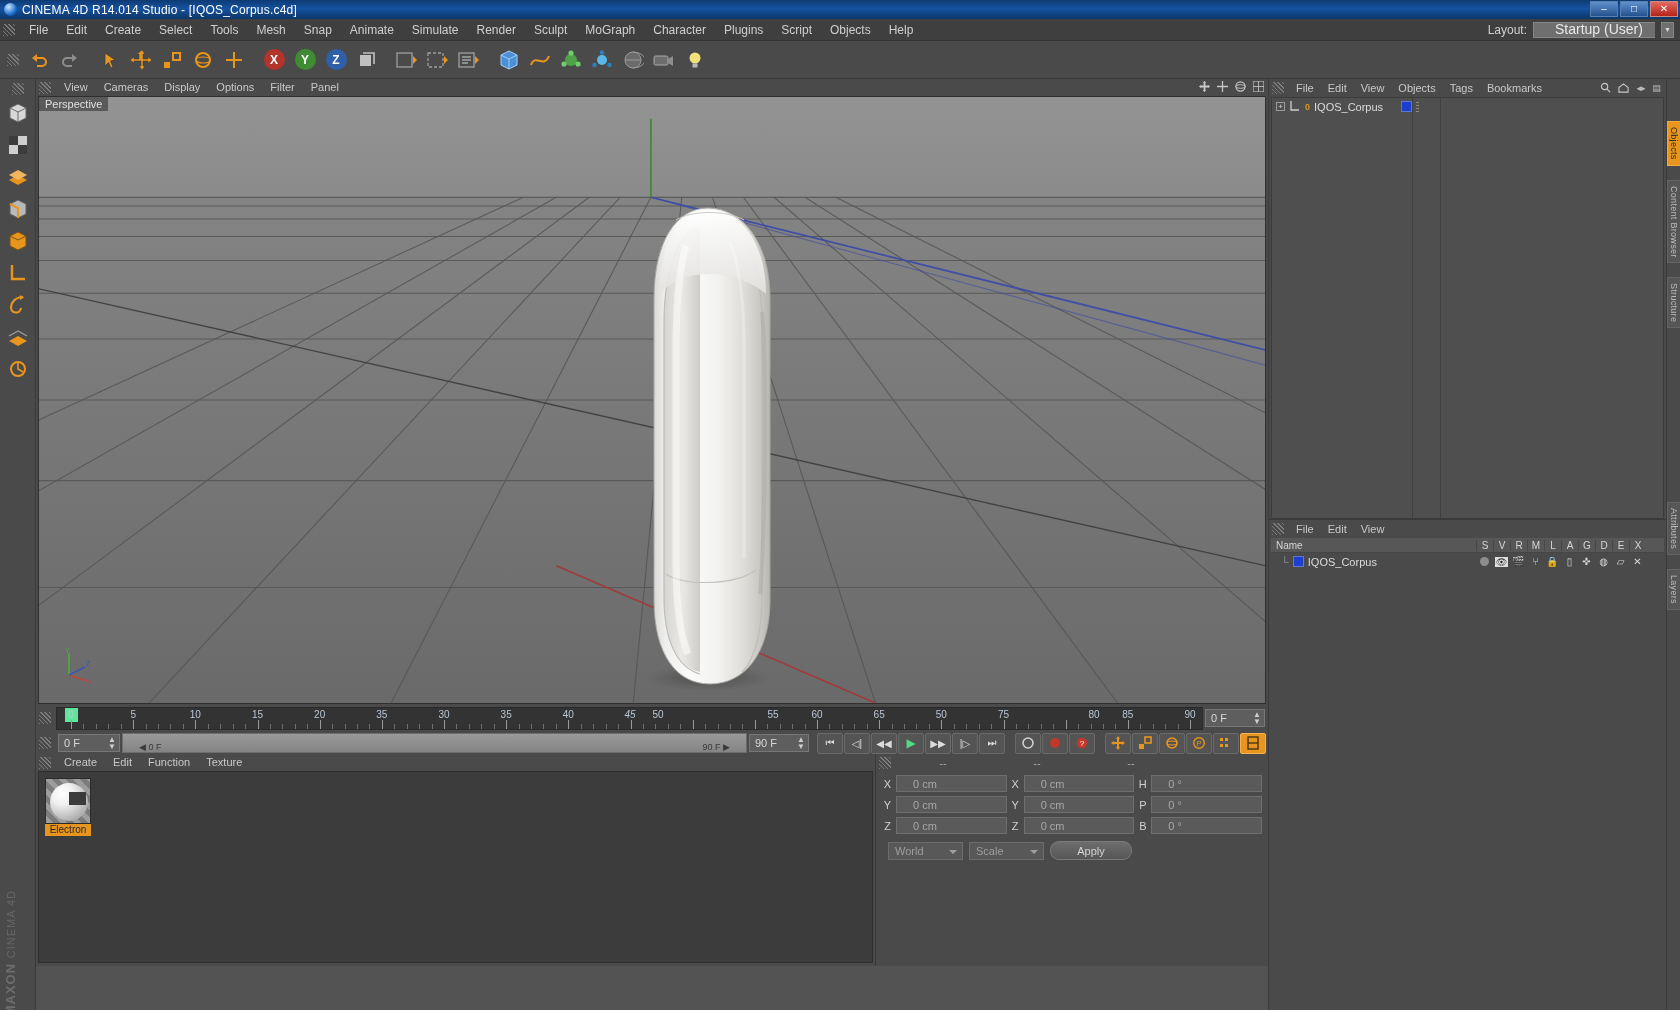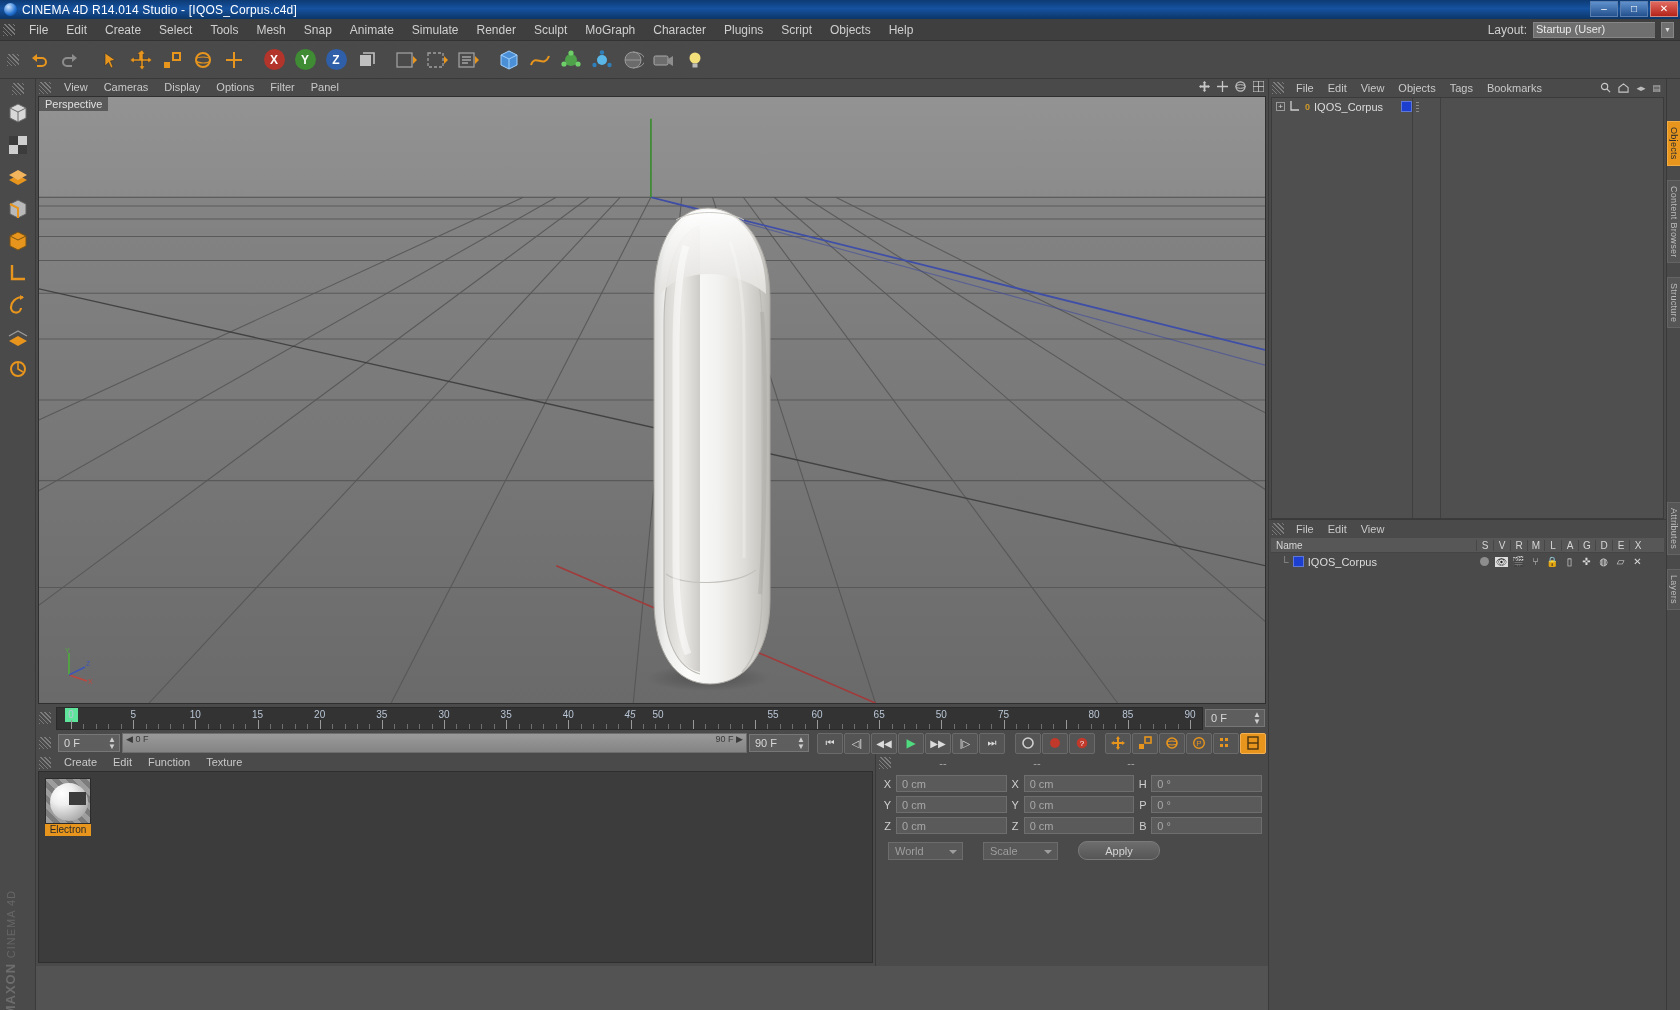--- a/index.html
+++ b/index.html
@@ -40,21 +40,21 @@
   
   #menubar{
     height:22px; background:#3f3f3f; display:flex; align-items:center;
     position:relative; border-bottom:1px solid #333;
   }
   #menubar .mi{ padding:0 9px; line-height:22px; font-size:12px; color:#cfcfcf; }
   .layout-wrap{ position:absolute; right:6px; display:flex; align-items:center; gap:6px;}
   .layout-lbl{ color:#cfcfcf; font-size:12px; }
   .layout-sel{
     width:122px;height:16px; background:#6f6f6f; border:1px solid #868686;
-    border-right:none; color:#e8e8e8; font-size:11px; line-height:15px; padding-left:2px;
+    border-right:none; color:#e8e8e8; font-size:14px; line-height:15px; padding-left:21px;
     display:flex; align-items:center;
   }
   .layout-arrow{
     width:13px;height:16px;background:#6f6f6f;border:1px solid #868686;
     display:flex;align-items:center;justify-content:center;font-size:7px;color:#ddd;
   }
 
   
   #toolbar{
     height:38px;background:#4a4a4a;display:flex;align-items:center;
@@ -129,22 +129,22 @@
   .playhead{position:absolute;left:0;top:0;width:13px;height:14px;background:#5fe49b;}
   .fbox{
     height:18px;background:#5e5e5e;border:1px solid #777;color:#d8d8d8;
     font-size:11px;display:flex;align-items:center;padding-left:5px;position:relative;
   }
   .spin{position:absolute;right:3px;top:1px;font-size:8px;line-height:7px;color:#cfcfcf;}
 
   #tl-row2{display:flex;align-items:center;height:24px;gap:2px;padding:2px 2px 0 0;}
   .range-bar{
     flex:1;height:20px;background:linear-gradient(180deg,#9a9a9a,#848484);
-    border:1px solid #6d6d6d;display:flex;align-items:flex-start;
-    justify-content:space-between;padding:0 3px;color:#3a3a3a;font-size:11px;
+    border:1px solid #6d6d6d;display:flex;align-items:flex-end;
+    justify-content:space-between;padding:0 16px;color:#3a3a3a;font-size:11px;
   }
   .playctl{display:flex;gap:1px;align-items:center;}
   .pbtn{
     width:26px;height:21px;background:#545454;border:1px solid #6a6a6a;border-radius:2px;
     display:flex;align-items:center;justify-content:center;color:#dcdcdc;font-size:10px;
   }
   .pbtn.play{color:#4fdc7e;font-size:12px;}
 
   
   #bottom{ display:flex;height:212px;background:#4a4a4a; }
@@ -170,24 +170,24 @@
     height:12px;overflow:hidden;
   }
   #coords{ flex:1;display:flex;flex-direction:column; }
   .co-head{height:17px;display:flex;align-items:center;gap:0;background:#4a4a4a;}
   .co-dash{width:94px;text-align:center;font-size:11px;color:#a9a9a9;}
   .co-body{flex:1;background:#4a4a4a;padding:3px 6px 0 6px;}
   .co-line{display:flex;align-items:center;height:19px;margin-bottom:2px;gap:3px;}
   .co-lbl{width:11px;font-size:11px;color:#d0d0d0;text-align:center;}
   .co-field{
     flex:1;height:17px;background:#5a5a5a;border:1px solid #6e6e6e;
-    color:#a8a8a8;font-size:11px;display:flex;align-items:center;padding-left:5px;
+    color:#a8a8a8;font-size:11px;display:flex;align-items:center;padding-left:16px;
     position:relative;
   }
-  .co-bottom{display:flex;align-items:center;gap:20px;padding:4px 6px 0 6px;}
+  .co-bottom{display:flex;align-items:center;gap:6px;padding:4px 6px 0 6px;}
   .co-sel{
     width:75px;height:18px;background:#585858;border:1px solid #6c6c6c;color:#9e9e9e;
     font-size:11px;display:flex;align-items:center;padding-left:6px;position:relative;
   }
   .co-sel:after{content:"";position:absolute;right:5px;top:7px;border-left:4px solid transparent;
     border-right:4px solid transparent;border-top:4px solid #9e9e9e;}
   .co-apply{
     width:82px;height:19px;border-radius:9px;background:linear-gradient(180deg,#6d6d6d,#565656);
     border:1px solid #7a7a7a;color:#d5d5d5;font-size:11px;display:flex;
     align-items:center;justify-content:center;

